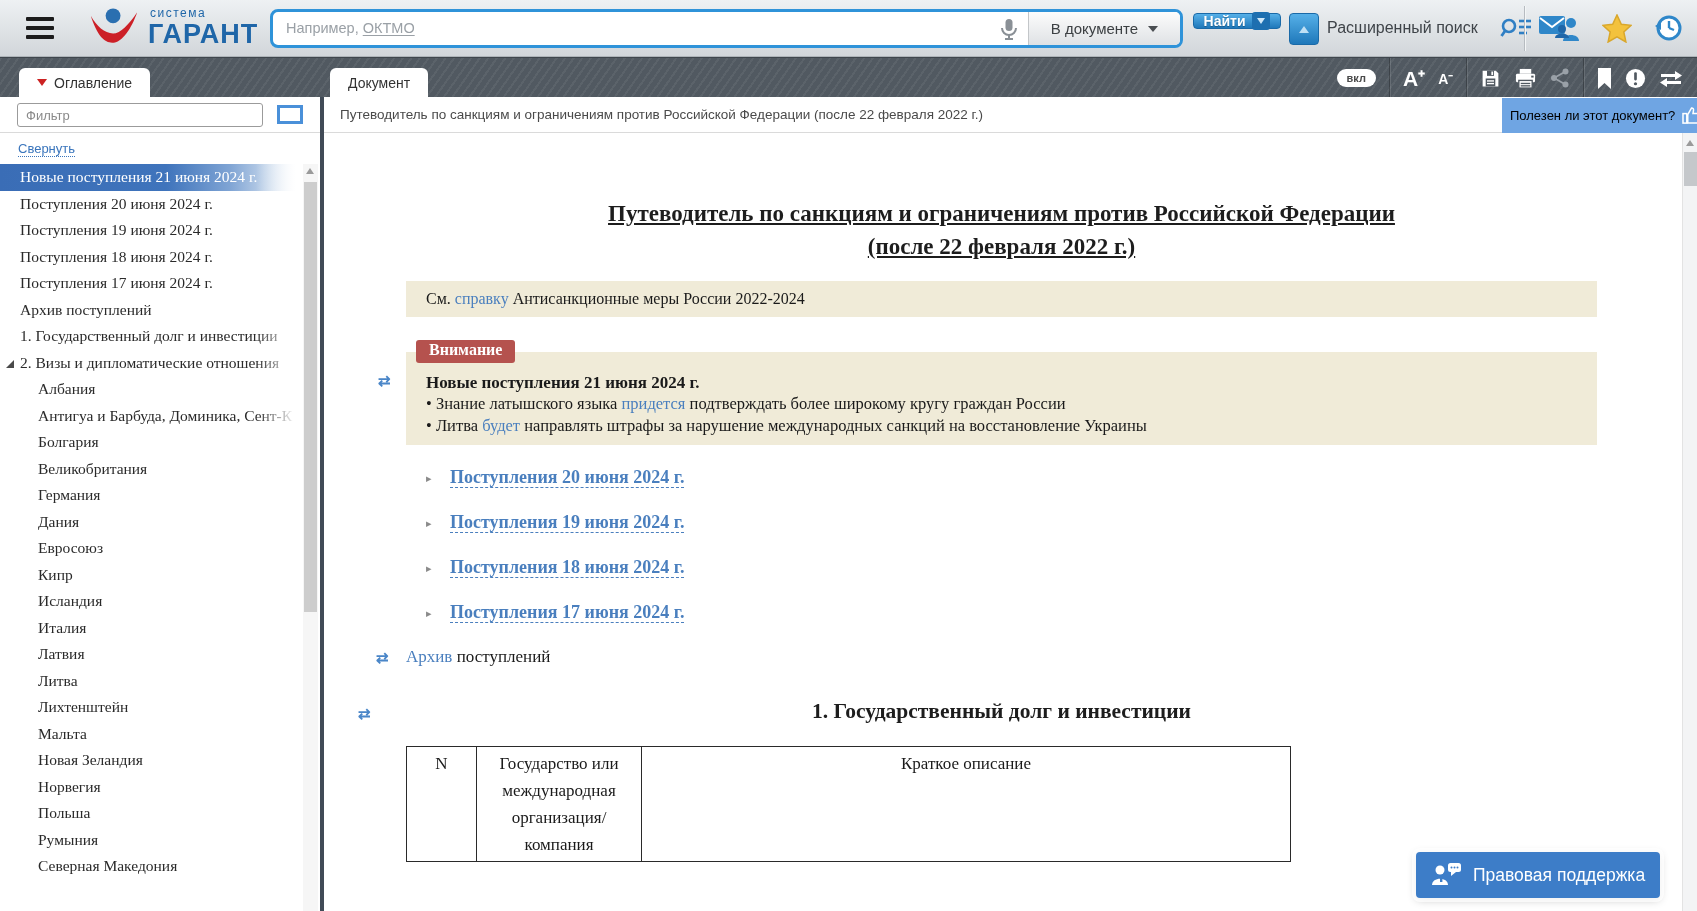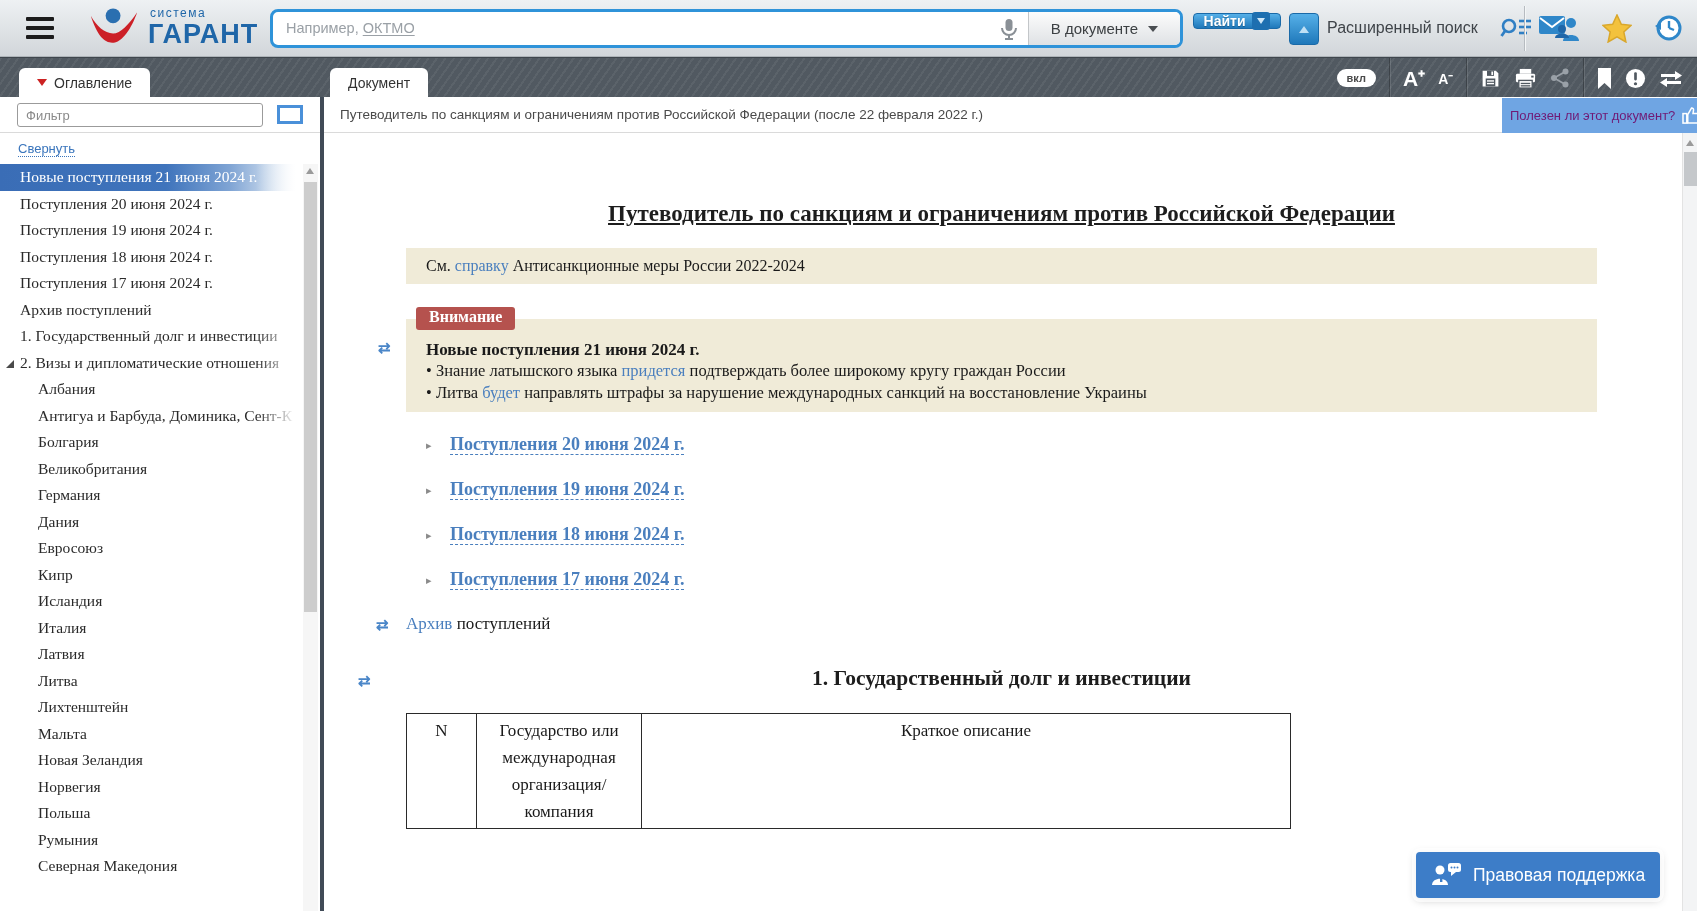--- a/index.html
+++ b/index.html
@@ -67,21 +67,21 @@
 
   
   .subrow { position:absolute; left:0; top:97px; width:100%; height:36px; background:#fff; border-bottom:1px solid #dadada; }
   .filter-input { position:absolute; left:17px; top:6px; width:246px; height:24px; border:1px solid #9b9b9b; border-radius:3px;
                   font-size:13px; color:#333; padding:0 8px; outline:none; }
   .filter-input::placeholder { color:#8a8a8a; }
   .filter-btn { position:absolute; left:277px; top:8px; width:26px; height:19px; background:#fff; border:3px solid #4a90d9; cursor:pointer; }
   .breadcrumb { position:absolute; left:340px; top:10px; font-size:13.5px; color:#4a4a4a; }
   .rating { position:absolute; right:0; top:1px; height:35px; width:195px; background:#6fa5e3;
             display:flex; align-items:center; gap:7px; padding:0 6px 0 8px; }
-  .rating-q { color:#701a75; font-size:13px; white-space:nowrap; }
+  .rating-q { color:#000000; font-size:13px; white-space:nowrap; }
   .rating span.thumb { cursor:pointer; display:inline-flex; }
 
   
   .sidebar { position:absolute; left:0; top:133px; width:320px; bottom:0; background:#fff; overflow:hidden; }
   .collapse-link { position:absolute; left:18px; top:8px; font-size:13px; color:#3a75bc;
                    border-bottom:1px dotted #3a75bc; cursor:pointer; }
   .toc-list { position:absolute; left:0; top:31px; right:18px; bottom:0; overflow:hidden; }
   .toc-item { position:relative; height:26.5px; line-height:26.5px; white-space:nowrap; overflow:hidden;
               font-family:"Liberation Serif", serif; font-size:15.5px; color:#2a2a2a;
               padding-left:20px; cursor:pointer; }
@@ -454,20 +454,21 @@
       <span class="thumbbar"></span>
     </div>
   </aside>
 
   <div class="vdivider"></div>
 
   <section class="docarea">
     <div class="doc-content">
       <h1 class="doc-title">
         <span>Путеводитель по санкциям и ограничениям против Российской Федерации</span><br>
+        <span>(после 22 февраля 2022 г.)</span>
       </h1>
 
 
       <div class="note-box">
         <span>См. </span><span class="link">справку</span><span> Антисанкционные меры России 2022-2024</span>
       </div>
 
       <div class="attention-box">
         <span class="anchor-icon" style="left:-28px; top:20px;">⇄</span>
         <span class="attention-badge">Внимание</span>

